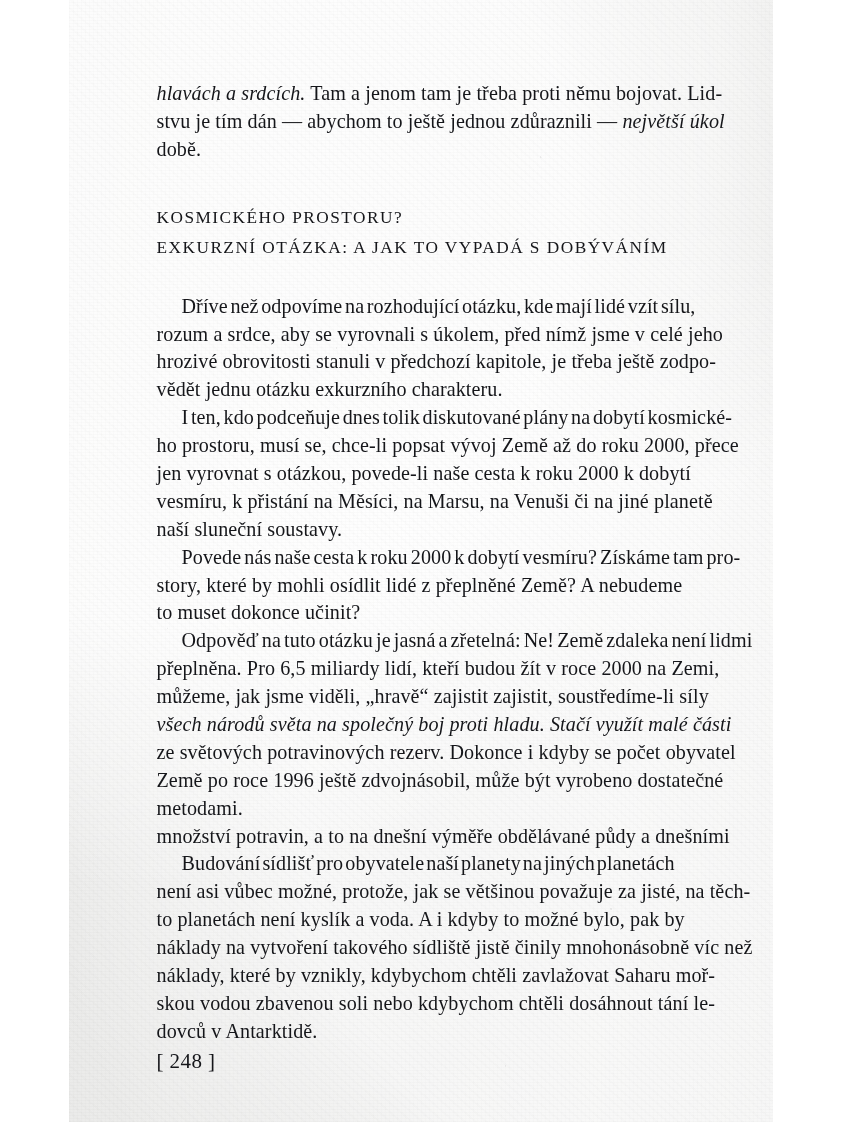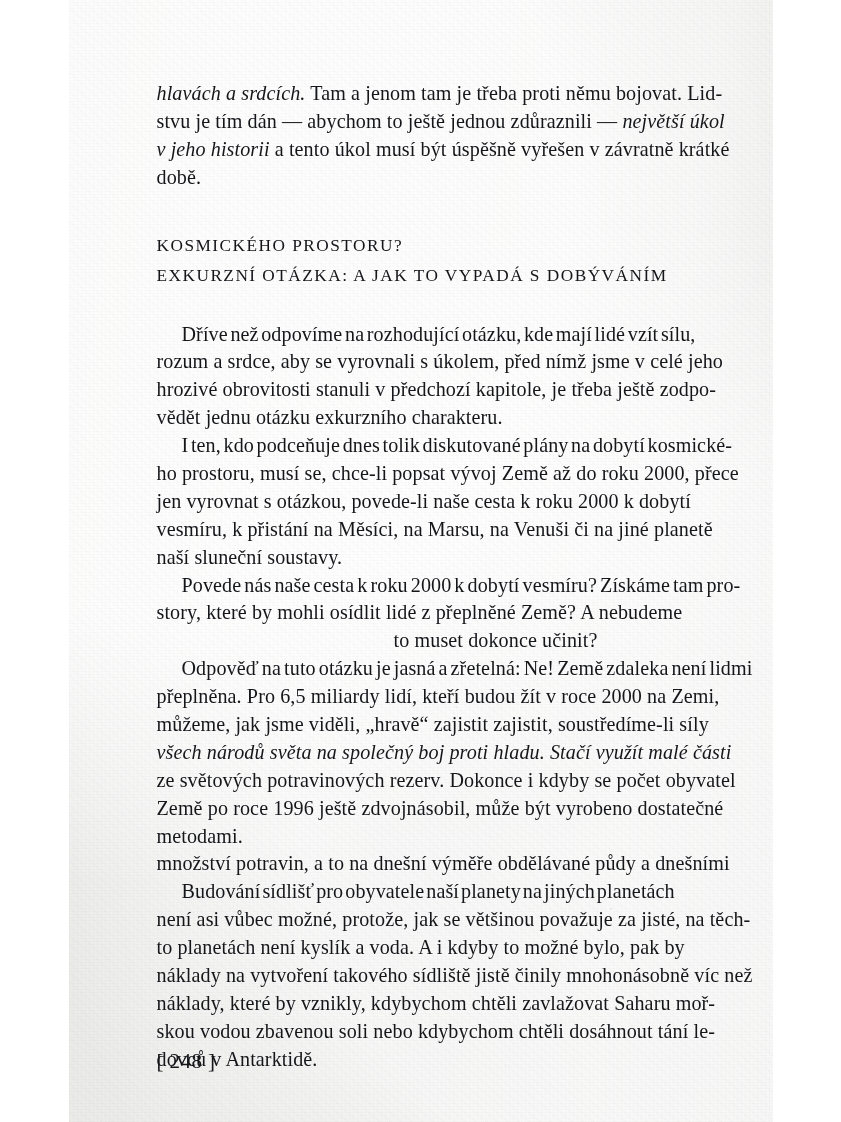--- a/index.html
+++ b/index.html
@@ -101,21 +101,20 @@
 </head>
 <body>
 
 <div class="page" style="color: rgb(21, 22, 26);">
 
   <div class="textblock">
 
     <div>
       <div class="ln" style="word-spacing: 0px;"><span class="ital">hlavách a srdcích.</span><span> Tam a jenom tam je třeba proti němu bojovat. Lid-</span></div>
       <div class="ln" style="word-spacing: 0px;"><span>stvu je tím dán — abychom to ještě jednou zdůraznili — </span><span class="ital">největší úkol</span></div>
-      <div class="ln" style="word-spacing: 0px;"><span class="ital">v jeho historii</span><span> a tento úkol musí být úspěšně vyřešen v závratně krátké</span></div>
       <div class="ln">době.</div>
     </div>
 
     <div class="gap-head-top"></div>
 
     <div>
       <div class="heading">KOSMICKÉHO PROSTORU?</div>
       <div class="heading">EXKURZNÍ OTÁZKA: A JAK TO VYPADÁ S DOBÝVÁNÍM</div>
     </div>
 
@@ -132,21 +131,21 @@
       <div class="ln indent" style="word-spacing: -2.5px;">I ten, kdo podceňuje dnes tolik diskutované plány na dobytí kosmické-</div>
       <div class="ln" style="word-spacing: 0px;">ho prostoru, musí se, chce-li popsat vývoj Země až do roku 2000, přece</div>
       <div class="ln" style="word-spacing: 0px;">jen vyrovnat s otázkou, povede-li naše cesta k roku 2000 k dobytí</div>
       <div class="ln" style="word-spacing: 0px;">vesmíru, k přistání na Měsíci, na Marsu, na Venuši či na jiné planetě</div>
       <div class="ln" style="word-spacing: 0px;">naší sluneční soustavy.</div>
     </div>
 
     <div>
       <div class="ln indent" style="word-spacing: -2.083px;">Povede nás naše cesta k roku 2000 k dobytí vesmíru? Získáme tam pro-</div>
       <div class="ln" style="word-spacing: 0px;">story, které by mohli osídlit lidé z přeplněné Země? A nebudeme</div>
-      <div class="ln" style="word-spacing: 0px; text-align: center;">to muset dokonce učinit?</div>
+      <div class="ln" style="word-spacing: 0px;">to muset dokonce učinit?</div>
     </div>
 
     <div>
       <div class="ln indent" style="word-spacing: -2.083px;">Odpověď na tuto otázku je jasná a zřetelná: Ne! Země zdaleka není lidmi</div>
       <div class="ln" style="word-spacing: 0px;">přeplněna. Pro 6,5 miliardy lidí, kteří budou žít v roce 2000 na Zemi,</div>
       <div class="ln" style="word-spacing: 0px;">můžeme, jak jsme viděli, „hravě“ zajistit zajistit, soustředíme-li síly</div>
       <div class="ln" style="word-spacing: 0px; font-style: italic;">všech národů světa na společný boj proti hladu. Stačí využít malé části</div>
       <div class="ln" style="word-spacing: 0px;">ze světových potravinových rezerv. Dokonce i kdyby se počet obyvatel</div>
       <div class="ln" style="word-spacing: 0px;">Země po roce 1996 ještě zdvojnásobil, může být vyrobeno dostatečné</div>
       <div class="ln">metodami.</div>

